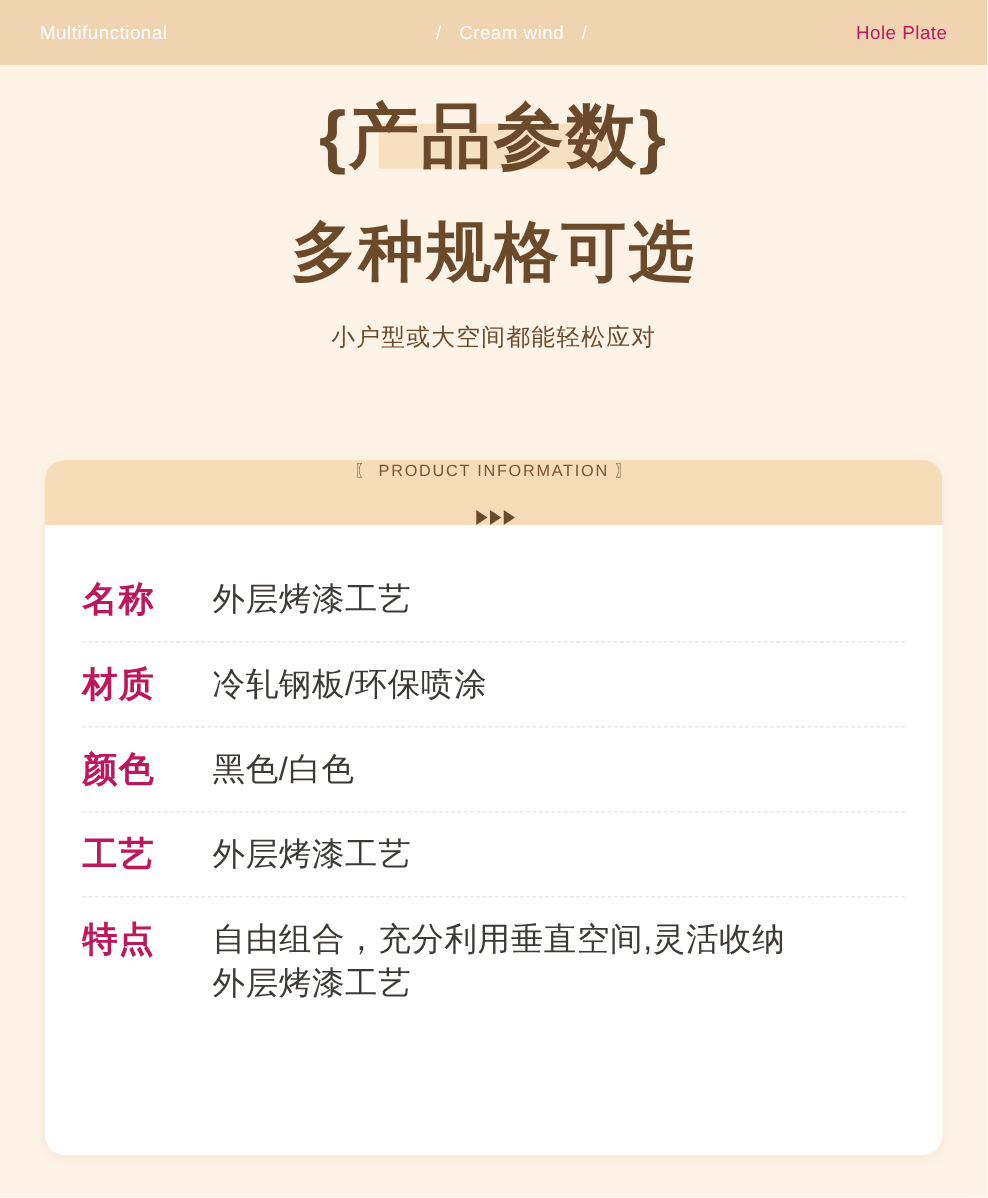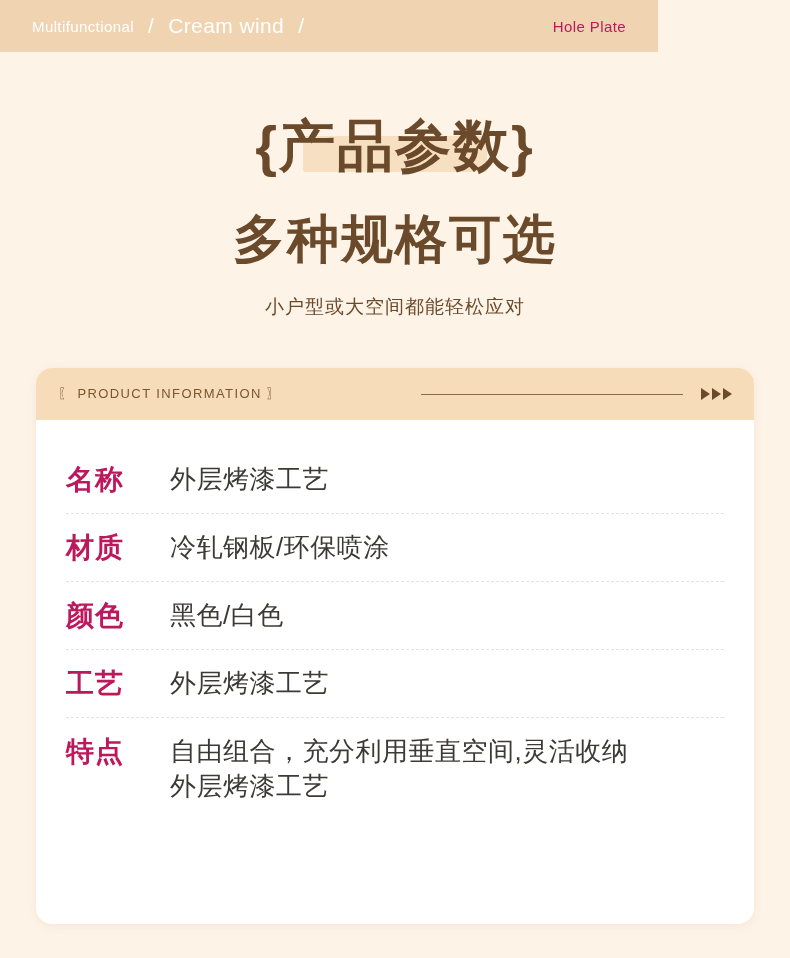--- a/index.html
+++ b/index.html
@@ -13,38 +13,39 @@
     font-family: "Liberation Sans", sans-serif;
     overflow: hidden;
     position: relative;
   }
 
   
   .topbar {
     position: absolute;
     top: 0;
     left: 0;
-    width: 658px;
+    width: 790px;
     height: 52px;
     background: #f0d3b0;
     display: flex;
     align-items: center;
     box-sizing: border-box;
     padding: 0 32px;
   }
   .topbar-left {
     color: #ffffff;
     font-size: 15px;
     letter-spacing: 0.4px;
     white-space: nowrap;
   }
   .topbar-center {
     flex: 1;
+    text-align: center;
     color: #ffffff;
-    font-size: 21px;
+    font-size: 15px;
     letter-spacing: 0.4px;
     white-space: nowrap;
   }
   .topbar-center .slash {
     display: inline-block;
     margin: 0 14px;
     color: #ffffff;
   }
   .topbar-right {
     color: #be185d;
@@ -55,21 +56,21 @@
 
   
   .hero {
     position: absolute;
     top: 52px;
     left: 0;
     width: 790px;
     text-align: center;
   }
   .hero-title-wrap {
-    margin-top: 66px;
+    margin-top: 29px;
     position: relative;
     display: inline-block;
   }
   .hero-title {
     position: relative;
     font-size: 56px;
     font-weight: bold;
     color: #6b4a2b;
     letter-spacing: 2px;
     line-height: 1;
@@ -121,20 +122,21 @@
     box-shadow: 0 2px 10px rgba(190, 150, 110, 0.12);
     overflow: hidden;
   }
   .card-header {
     height: 52px;
     background: #f7dcba;
     display: flex;
     align-items: center;
     padding: 0 22px;
     box-sizing: border-box;
+    flex-direction: column;
   }
   .card-header-label {
     font-size: 13px;
     color: #7a5530;
     letter-spacing: 1.4px;
     white-space: nowrap;
   }
   .header-line {
     flex: 1;
     height: 1px;

